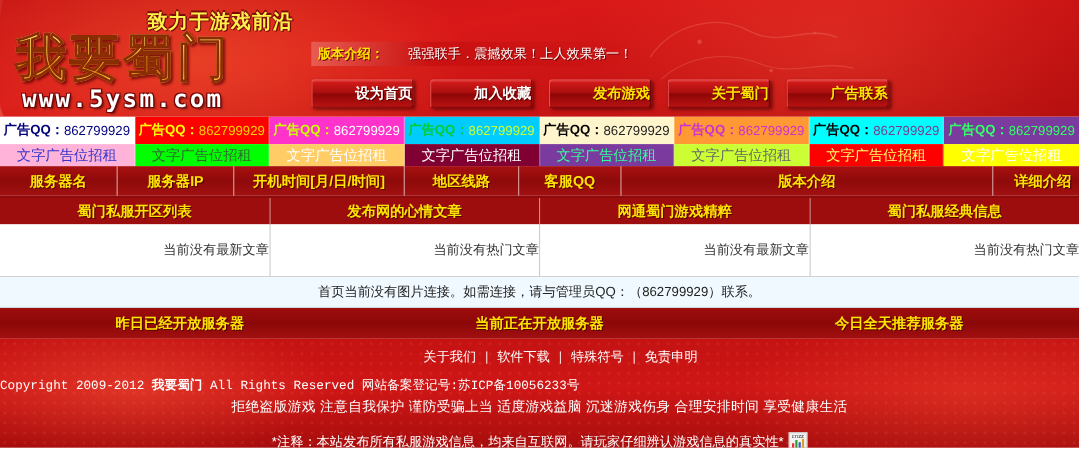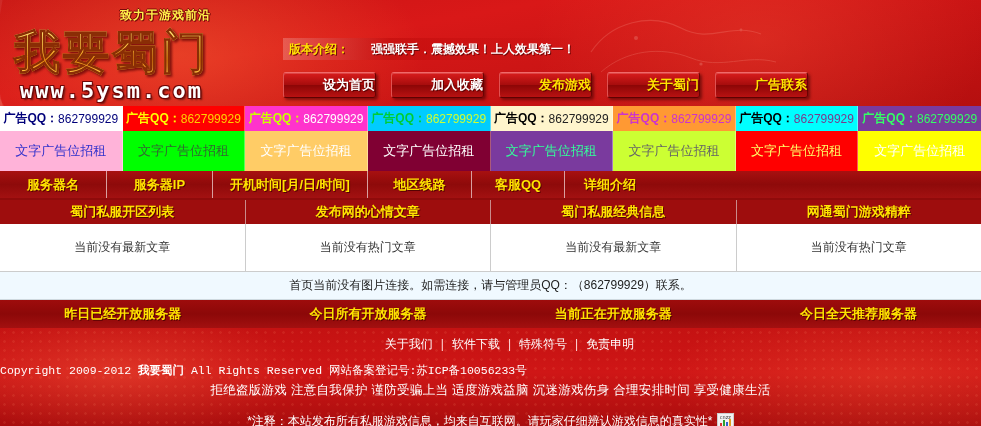--- a/index.html
+++ b/index.html
@@ -27,22 +27,22 @@
       linear-gradient(78deg, rgba(255,255,255,.10) 0 2px, rgba(255,255,255,0) 3px 100%),
       linear-gradient(62deg, rgba(255,180,120,.16) 0 3px, rgba(255,255,255,0) 4px 100%),
       linear-gradient(100deg, rgba(255,255,255,.07) 0 2px, rgba(255,255,255,0) 3px 100%);
     pointer-events: none;
   }
   .hdr-deco {
     position: absolute; right: 190px; top: 2px; width: 210px; height: 96px;
     opacity: .20; pointer-events: none;
   }
   .slogan {
-    position: absolute; left: 120px; top: 7px;
-    font-size: 12px; font-weight: bold; color: #fff14a;
+    position: absolute; left: 134px; top: 7px;
+    font-size: 18px; font-weight: bold; color: #fff14a;
     letter-spacing: 1px;
     text-shadow: 1px 1px 0 #7a0a0a, -1px 0 0 #7a0a0a, 0 -1px 0 #7a0a0a, 1px 0 0 #7a0a0a;
     white-space: nowrap;
   }
   .logo-main {
     position: absolute; left: 14px; top: 22px;
     font-size: 46px; font-weight: bold; letter-spacing: 3px;
     background: linear-gradient(180deg, #ffe98a 0%, #ffd24a 38%, #f79a12 62%, #ffdf70 100%);
     -webkit-background-clip: text; background-clip: text; color: transparent;
     -webkit-text-stroke: 1px #8a2d05;
@@ -64,21 +64,21 @@
     height: 22px; display: flex; align-items: center;
     background: linear-gradient(90deg, rgba(255,255,255,.22) 0%, rgba(190,10,10,.55) 36%, rgba(190,10,10,0) 100%);
     padding: 0 6px;
   }
   .announce-label {
     font-size: 12px; font-weight: bold; color: #ffe400;
     text-shadow: 1px 1px 0 #6d0606;
     white-space: nowrap; margin-right: 22px;
   }
   .announce-text {
-    font-size: 12px; font-weight: bold; color: #ffffff;
+    font-size: 12px; font-weight: normal; color: #ffffff;
     text-shadow: 1px 1px 0 #6d0606;
     white-space: nowrap;
   }
 
   
   .nav { position: absolute; left: 283px; top: 72px; display: flex; gap: 15px; }
   .nav-btn {
     width: 93px; height: 26px;
     display: flex; align-items: center; justify-content: flex-end;
     font-size: 13px; font-weight: bold;
@@ -96,21 +96,21 @@
   .nav-btn.yellow { color: #ffe400; }
 
   
   .adgrid { display: grid; grid-template-columns: repeat(8, 1fr); }
   .adcell {
     height: 25px; display: flex; align-items: center; justify-content: center;
     font-size: 12px; white-space: nowrap; overflow: hidden; cursor: pointer;
     border-right: 1px solid rgba(255,255,255,.35);
   }
   .adcell:last-child { border-right: none; }
-  .adcell.txt { height: 40px; font-size: 13px; }
+  .adcell.txt { height: 20px; font-size: 13px; }
   .qqlabel { font-weight: bold; }
 
   
   .srv-head {
     display: flex; height: 29px;
     background: linear-gradient(180deg, #a81010 0%, #8e0a0a 50%, #a31111 100%);
     border-bottom: 2px solid #8f0b0b;
   }
   .srv-th {
     display: flex; align-items: center; justify-content: center;
@@ -126,21 +126,21 @@
   .sec-th {
     flex: 1; display: flex; align-items: center; justify-content: center;
     font-size: 13px; font-weight: bold; color: #ffe400;
     text-shadow: 1px 1px 0 #560202;
     border-right: 1px solid #c98b8b;
     white-space: nowrap;
   }
   .sec-th:last-child { border-right: none; }
   .sec-body { display: flex; height: 48px; background: #ffffff; border-bottom: 1px solid #cccccc; }
   .sec-cell {
-    flex: 1; display: flex; align-items: center; justify-content: center;
+    flex: 1; display: flex; align-items: center; justify-content: flex-end;
     font-size: 12px; color: #333333;
     border-right: 1px solid #cccccc;
     white-space: nowrap;
   }
   .sec-cell:last-child { border-right: none; }
 
   
   .notice {
     height: 28px; display: flex; align-items: center; justify-content: center;
     background: #f0f9ff; border-bottom: 1px solid #cfd9df;
@@ -320,37 +320,40 @@
       </div>
       <div class="srv-th" style="width: 155px;">
         <span>开机时间[月/日/时间]</span>
       </div>
       <div class="srv-th" style="width: 104px;">
         <span>地区线路</span>
       </div>
       <div class="srv-th" style="width: 93px;">
         <span>客服QQ</span>
       </div>
+      <div class="srv-th" style="width: 350px; flex: 1 1 0%;">
+        <span>版本介绍</span>
+      </div>
       <div class="srv-th" style="width: 66px; margin-left: 12px;">
         <span>详细介绍</span>
       </div>
     </div>
 
   <div class="sec-head" id="sec-head">
       <div class="sec-th">
         <span>蜀门私服开区列表</span>
       </div>
       <div class="sec-th">
         <span>发布网的心情文章</span>
       </div>
       <div class="sec-th">
+        <span>网通蜀门游戏精粹</span>
+      </div>
+      <div class="sec-th">
         <span>蜀门私服经典信息</span>
-      </div>
-      <div class="sec-th">
-        <span>网通蜀门游戏精粹</span>
       </div>
     </div>
   <div class="sec-body" id="sec-body">
       <div class="sec-cell">
         <span>当前没有最新文章</span>
       </div>
       <div class="sec-cell">
         <span>当前没有热门文章</span>
       </div>
       <div class="sec-cell">
@@ -359,23 +362,20 @@
       <div class="sec-cell">
         <span>当前没有热门文章</span>
       </div>
     </div>
 
   <div class="notice">首页当前没有图片连接。如需连接，请与管理员QQ：（862799929）联系。</div>
 
   <div class="openbar" id="open-bar">
       <div class="openbar-item">
         <span>昨日已经开放服务器</span>
-      </div>
-      <div class="openbar-item">
-        <span>今日所有开放服务器</span>
       </div>
       <div class="openbar-item">
         <span>当前正在开放服务器</span>
       </div>
       <div class="openbar-item">
         <span>今日全天推荐服务器</span>
       </div>
     </div>
 
   <div class="footer">

